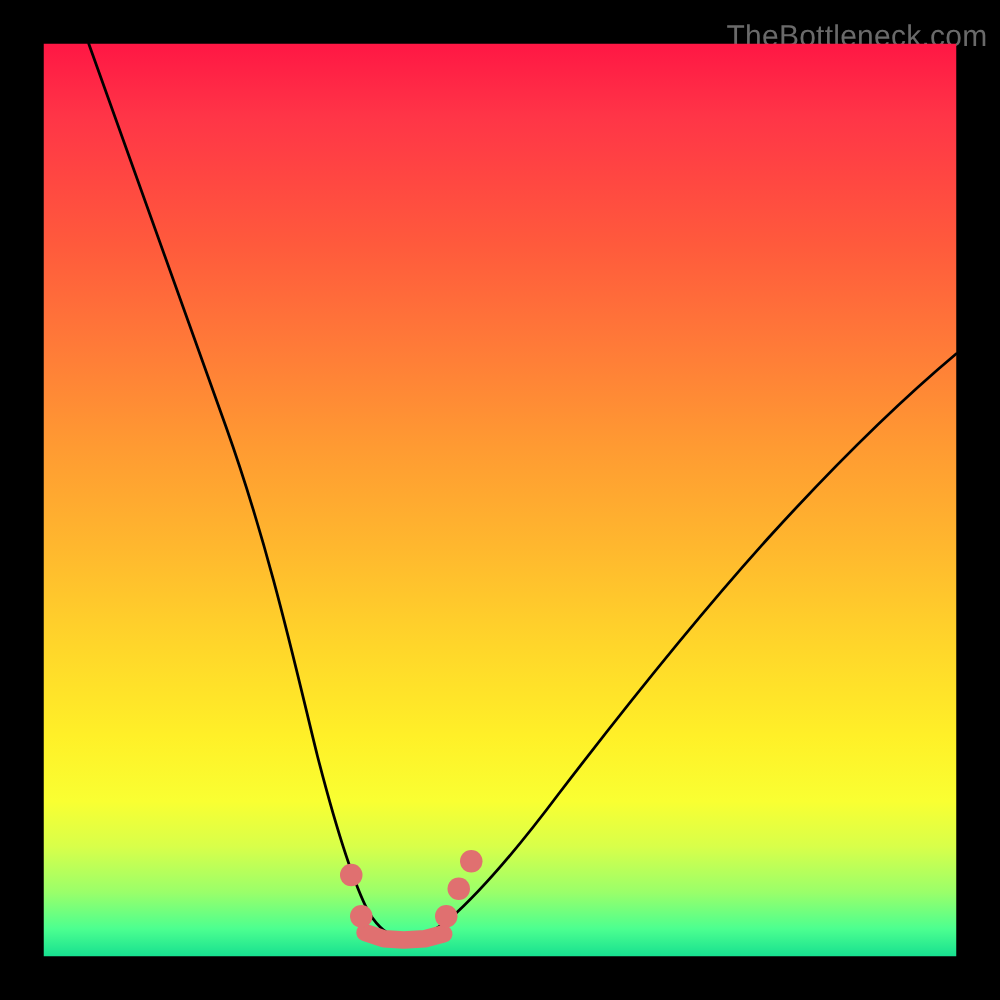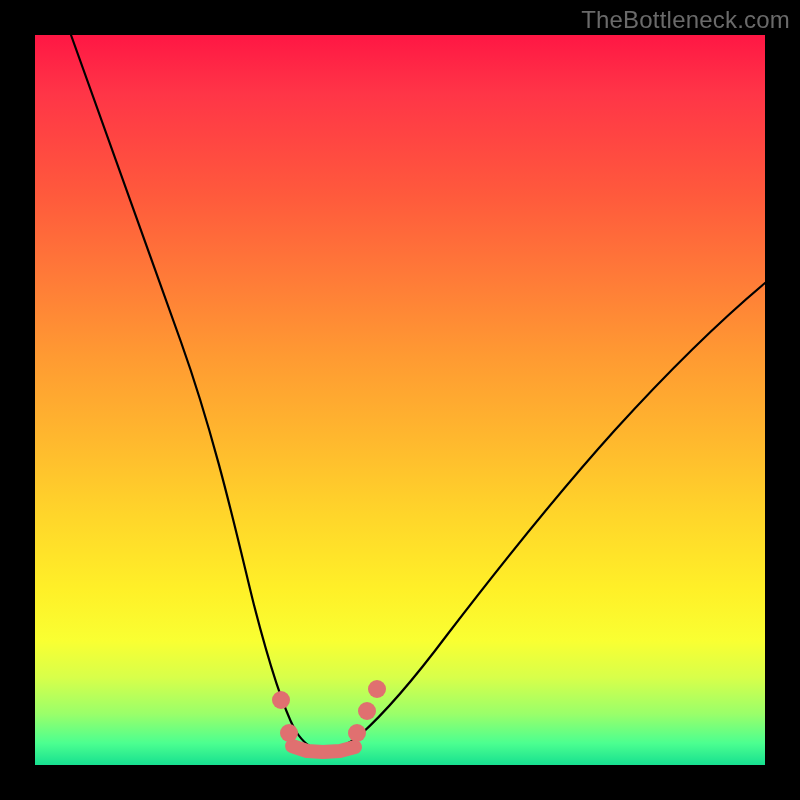--- a/index.html
+++ b/index.html
@@ -37,21 +37,21 @@
       #fff028 76%,
       #f9ff32 83%,
       #d8ff4a 88%,
       #9aff6a 93%,
       #4cff90 97%,
       #17e090 100%
     );
   }
   .watermark {
     position: absolute;
-    top: 6px;
+    top: 16px;
     right: 10px;
     color: #6a6a6a;
     font-size: 24px;
     font-weight: 500;
     letter-spacing: 0.2px;
     user-select: none;
   }
   svg.curve-layer {
     position: absolute;
     top: 0;

